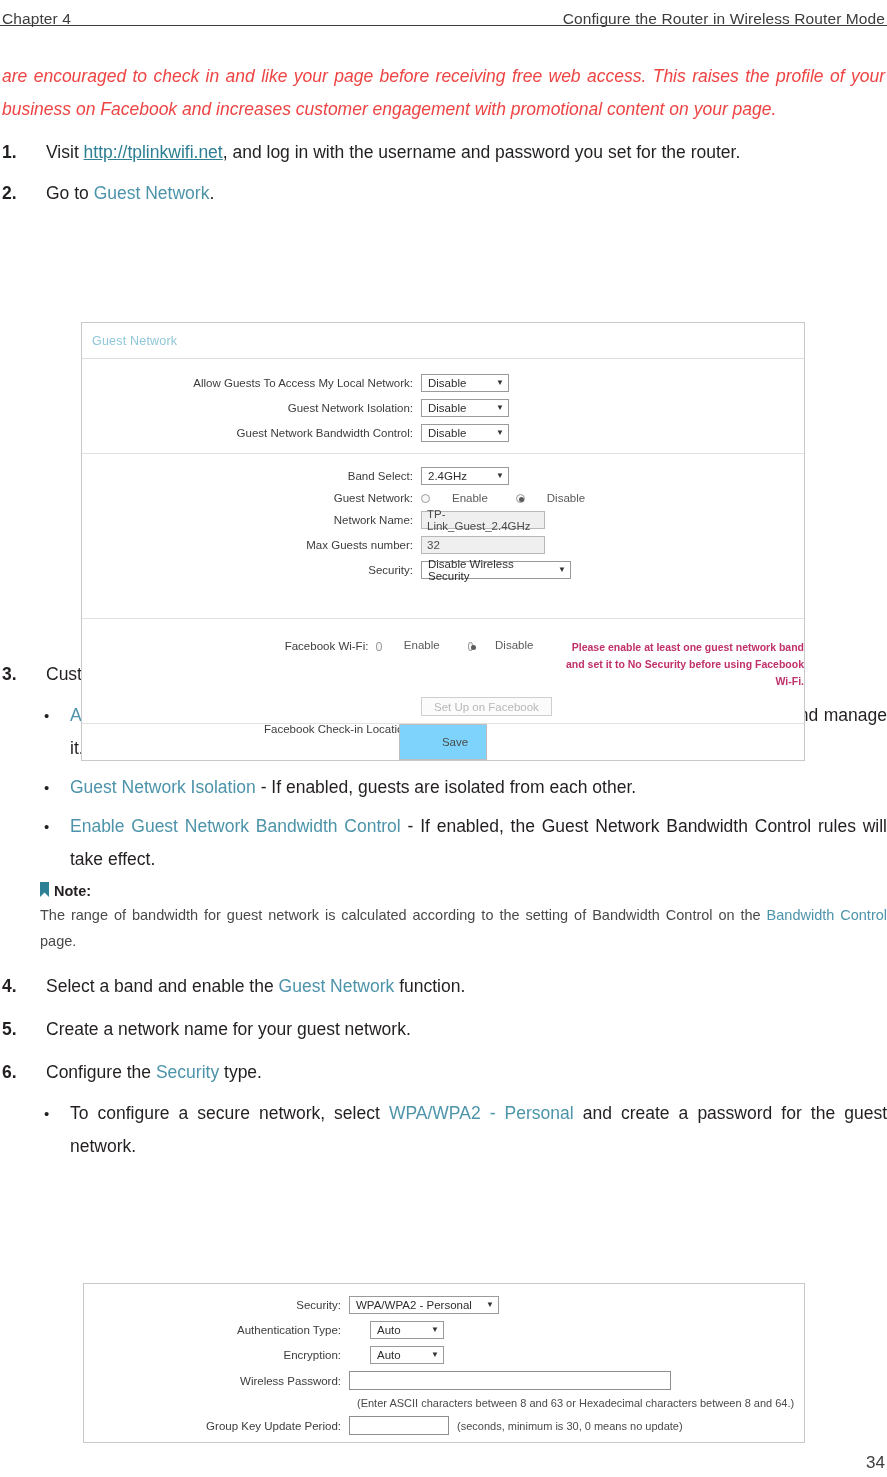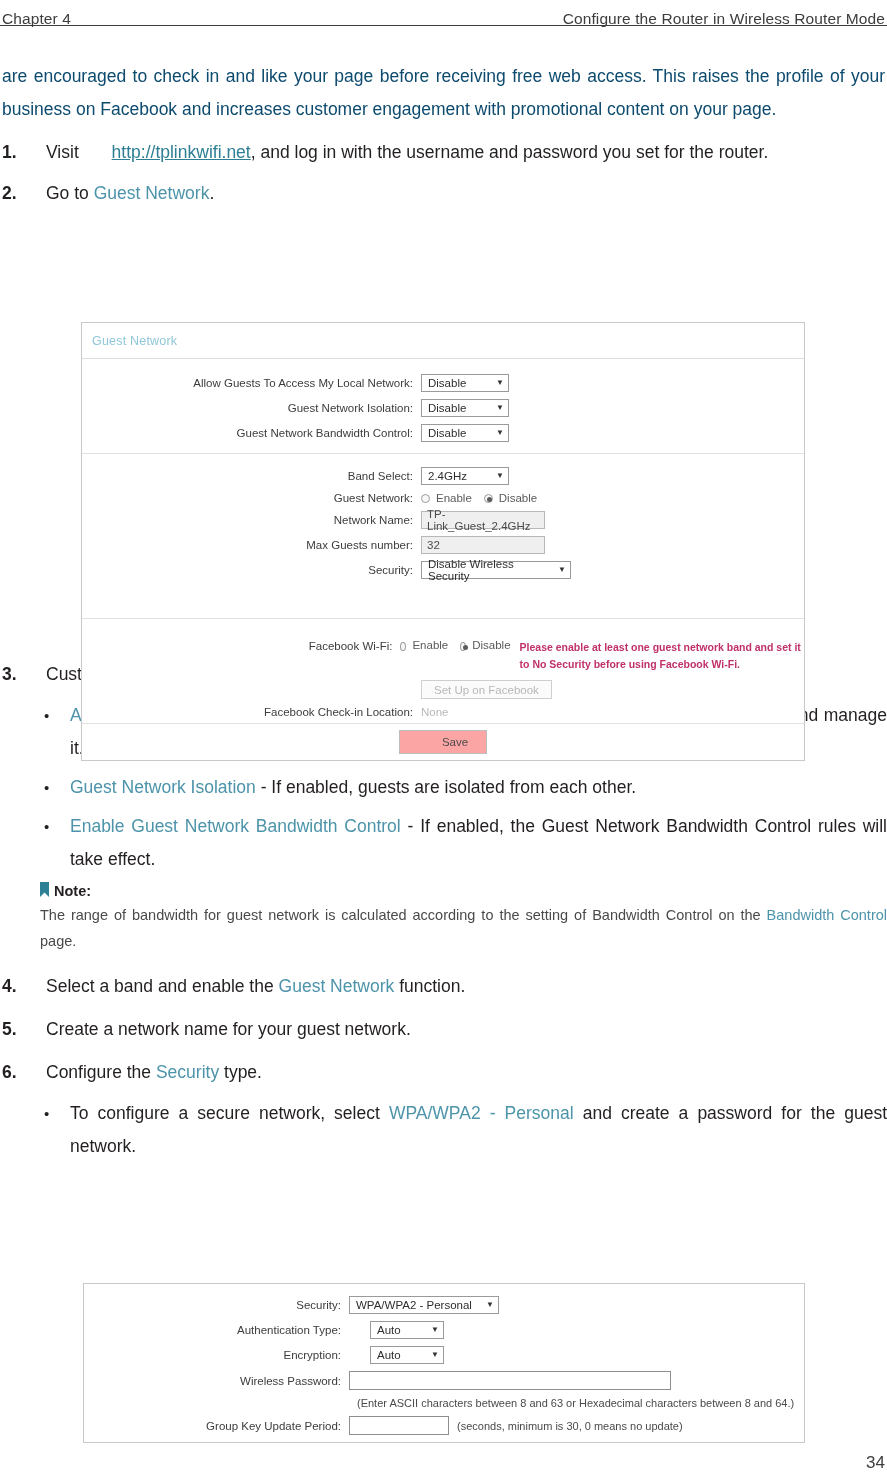--- a/index.html
+++ b/index.html
@@ -29,21 +29,22 @@
     background: #3d3d3d;
   }
 
   
   .content { position: absolute; left: 0; top: 60px; width: 887px; }
 
   p.para {
     margin: 0 0 10px 0;
     font-size: 17.5px; line-height: 33px;
     text-align: justify;
-    color: #0c4a6e;
+    color: #ef4444;
+    font-style: italic;
   }
   .para-intro { padding: 0 2px 0 2px; }
 
   
   .step {
     display: flex;
     margin: 0 0 8px 0;
     font-size: 17.5px; line-height: 33px;
   }
   .step .num {
@@ -56,21 +57,21 @@
   
   .bullet {
     display: flex;
     margin: 0 0 6px 0;
     font-size: 17.5px; line-height: 33px;
     padding-left: 44px;
   }
   .bullet .dot { flex: 0 0 26px; text-align: left; font-size: 15px; line-height: 33px; }
   .bullet .bullet-body { flex: 1 1 auto; text-align: justify; }
 
-  a.lnk { color: #2e7f94; text-decoration: underline; margin-left: 28px; }
+  a.lnk { color: #2e7f94; text-decoration: underline; }
   .hl { color: #4d94aa; }
 
   
   .note-wrap { margin: 2px 0 6px 0; padding-left: 40px; }
   .note-head {
     display: flex; align-items: center; gap: 5px;
     font-size: 14.5px; font-weight: bold; color: #231f20;
     margin-bottom: 2px;
   }
   .ribbon { display: block; }
@@ -124,21 +125,21 @@
   .sel-w150 { width: 150px; }
   .sel-w74  { width: 74px; margin-left: 21px; }
 
   .txtbox {
     border: 1px solid #b8b8b8; background: #efefef;
     height: 18px; display: flex; align-items: center;
     padding: 0 5px; font-size: 11.5px; color: #4a4a4a;
   }
   .tb-w124 { width: 124px; }
 
-  .radios { display: flex; align-items: center; gap: 4px; font-size: 11.5px; color: #5a5a5a; }
+  .radios { display: flex; align-items: center; gap: 20px; font-size: 11.5px; color: #5a5a5a; text-align: right; }
   .radio {
     width: 9px; height: 9px; border-radius: 50%;
     border: 1px solid #9b9b9b; background: #f7f7f7;
     display: inline-block; position: relative; margin-right: 2px;
   }
   .radio.on::after {
     content: ""; position: absolute; left: 2px; top: 2px;
     width: 5px; height: 5px; border-radius: 50%; background: #5c5c5c;
   }
   .radio-label { margin-right: 8px; }
@@ -147,22 +148,22 @@
     color: #c0306a; font-size: 10.5px; line-height: 17px;
     font-weight: bold; max-width: 305px; margin-left: 3px;
   }
   .btn-disabled {
     border: 1px solid #cfcfcf; background: #fbfbfb; color: #b8b8b8;
     font-size: 11.5px; height: 19px; padding: 0 12px;
     display: inline-flex; align-items: center; justify-content: center;
   }
   .muted { color: #b9b9b9; font-size: 11.5px; }
   .btn-save {
-    border: 1px solid #bdbdbd; background: #fca5a5; color: #4a4a4a;
-    font-size: 11.5px; width: 88px; height: 24px;
+    border: 1px solid #bdbdbd; background: #7dd3fc; color: #4a4a4a;
+    font-size: 11.5px; width: 88px; height: 36px;
     display: flex; align-items: center; justify-content: center; padding-left: 24px;
   }
 
   
   .panel-bottom {
     position: absolute; left: 83px; top: 1283px;
     width: 722px; height: 160px;
     padding-top: 12px;
   }
   .panel-bottom .flabel { width: 265px; }

